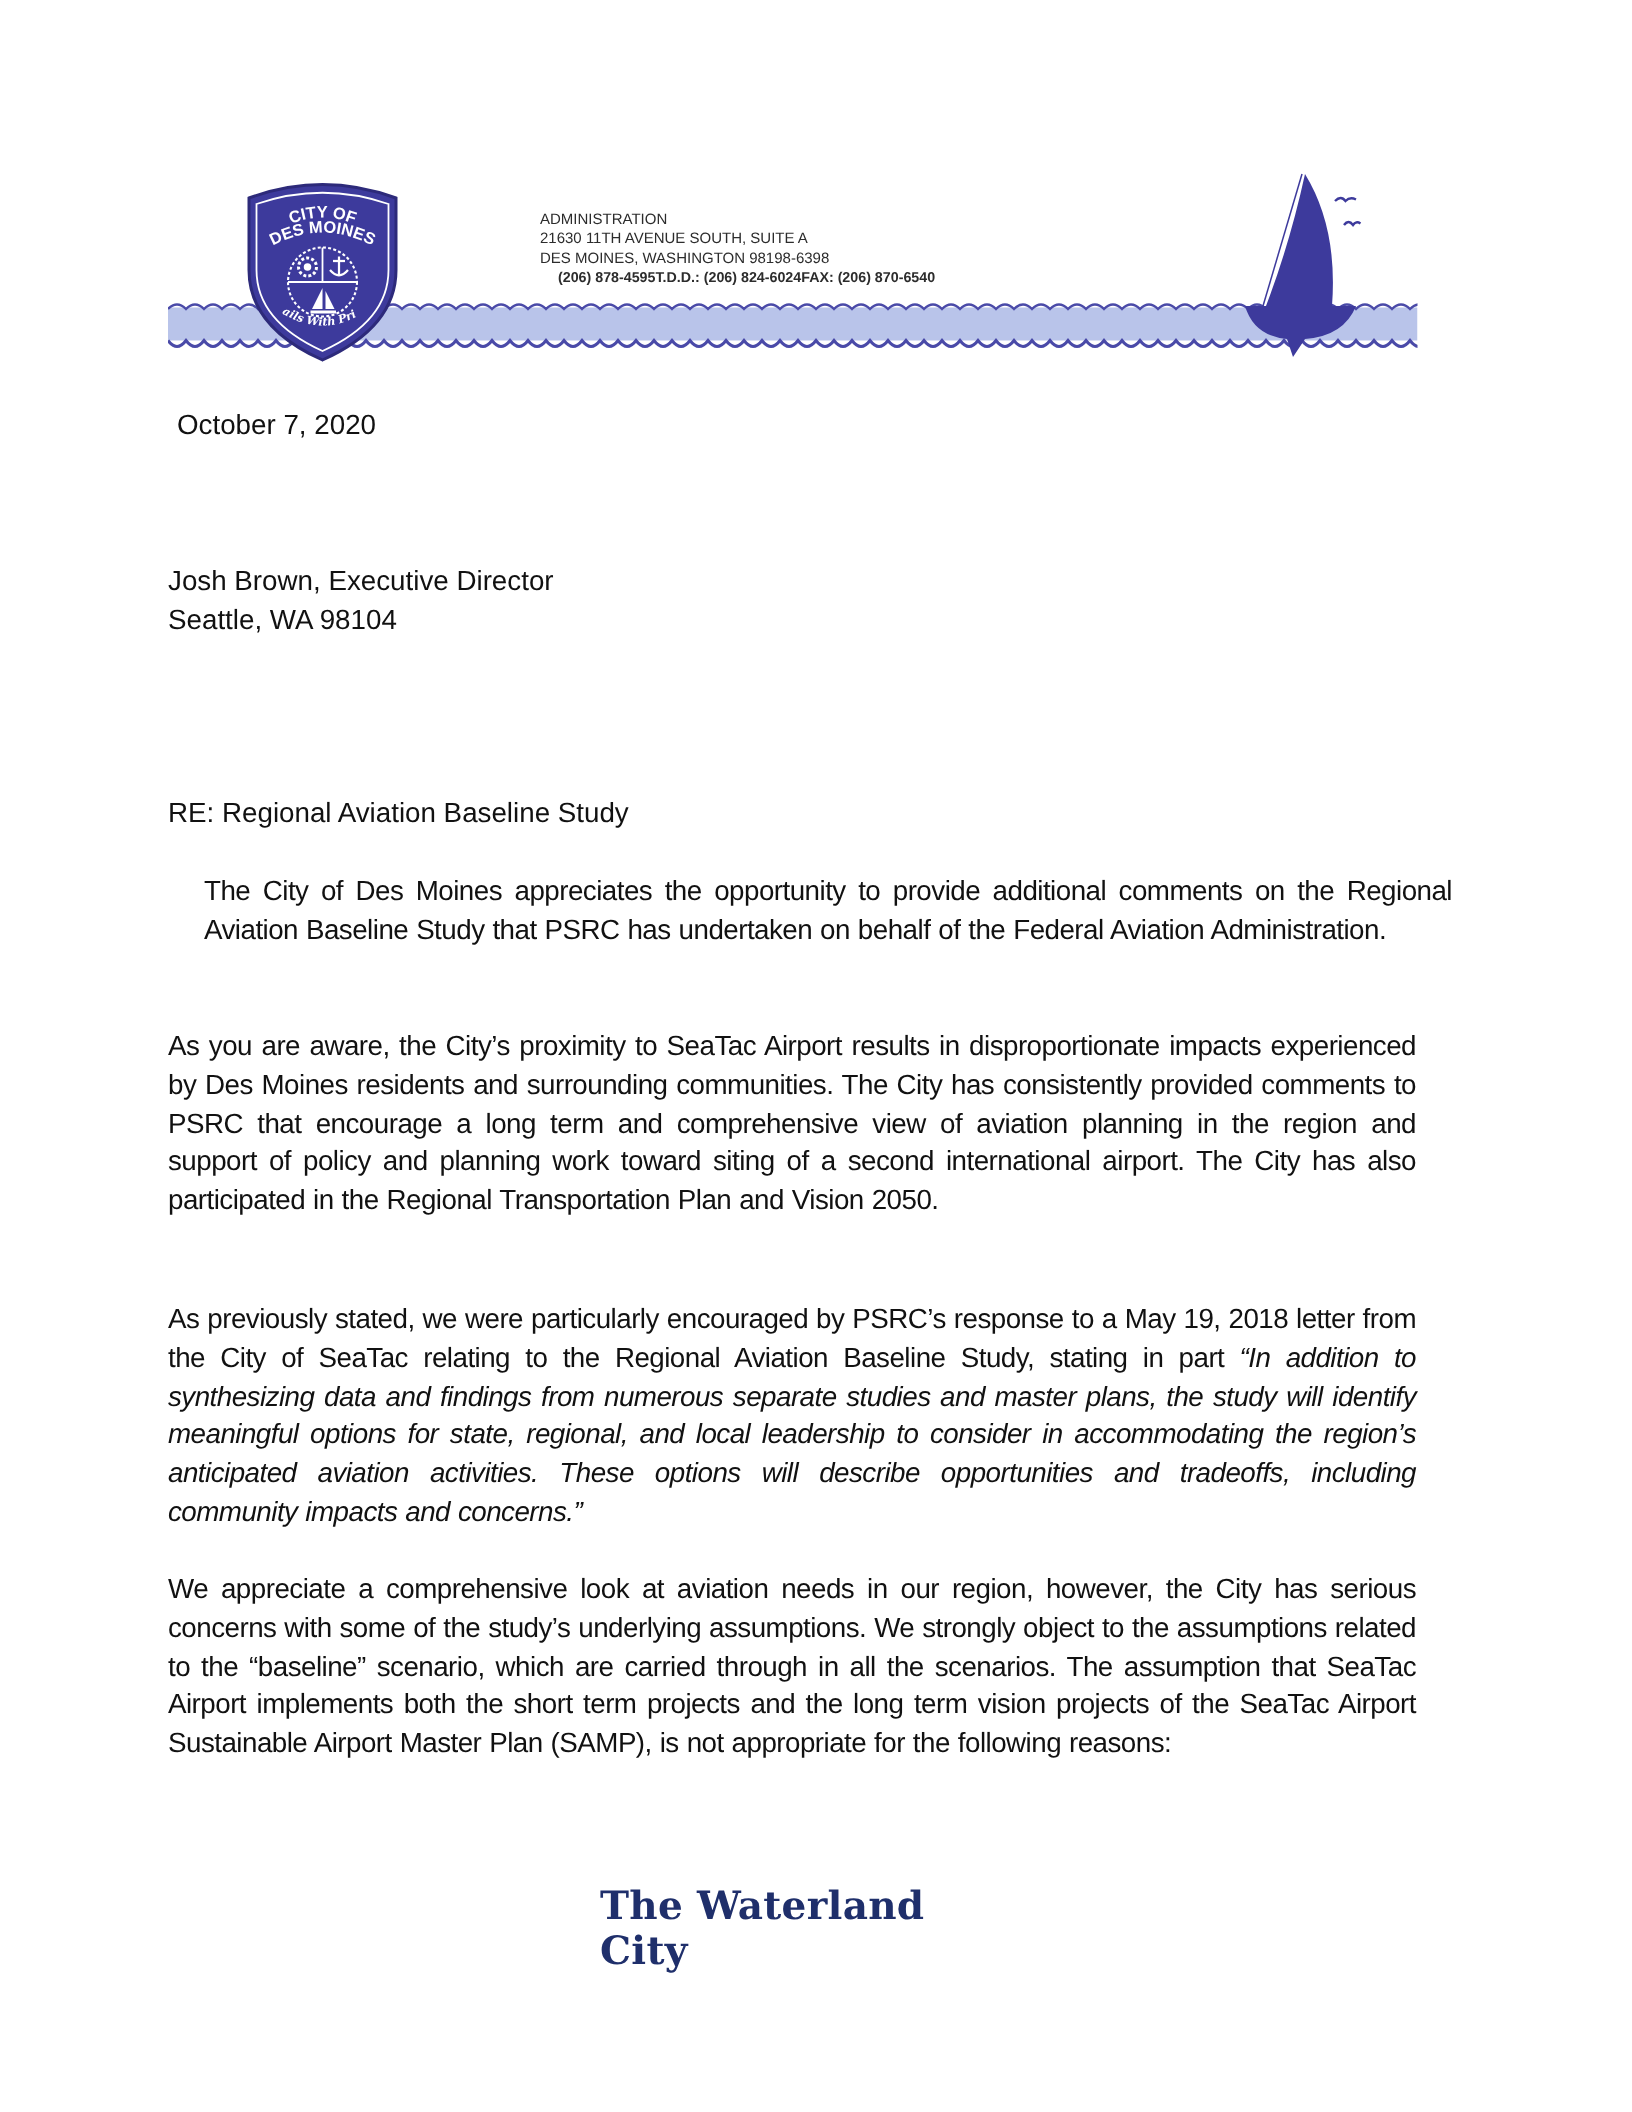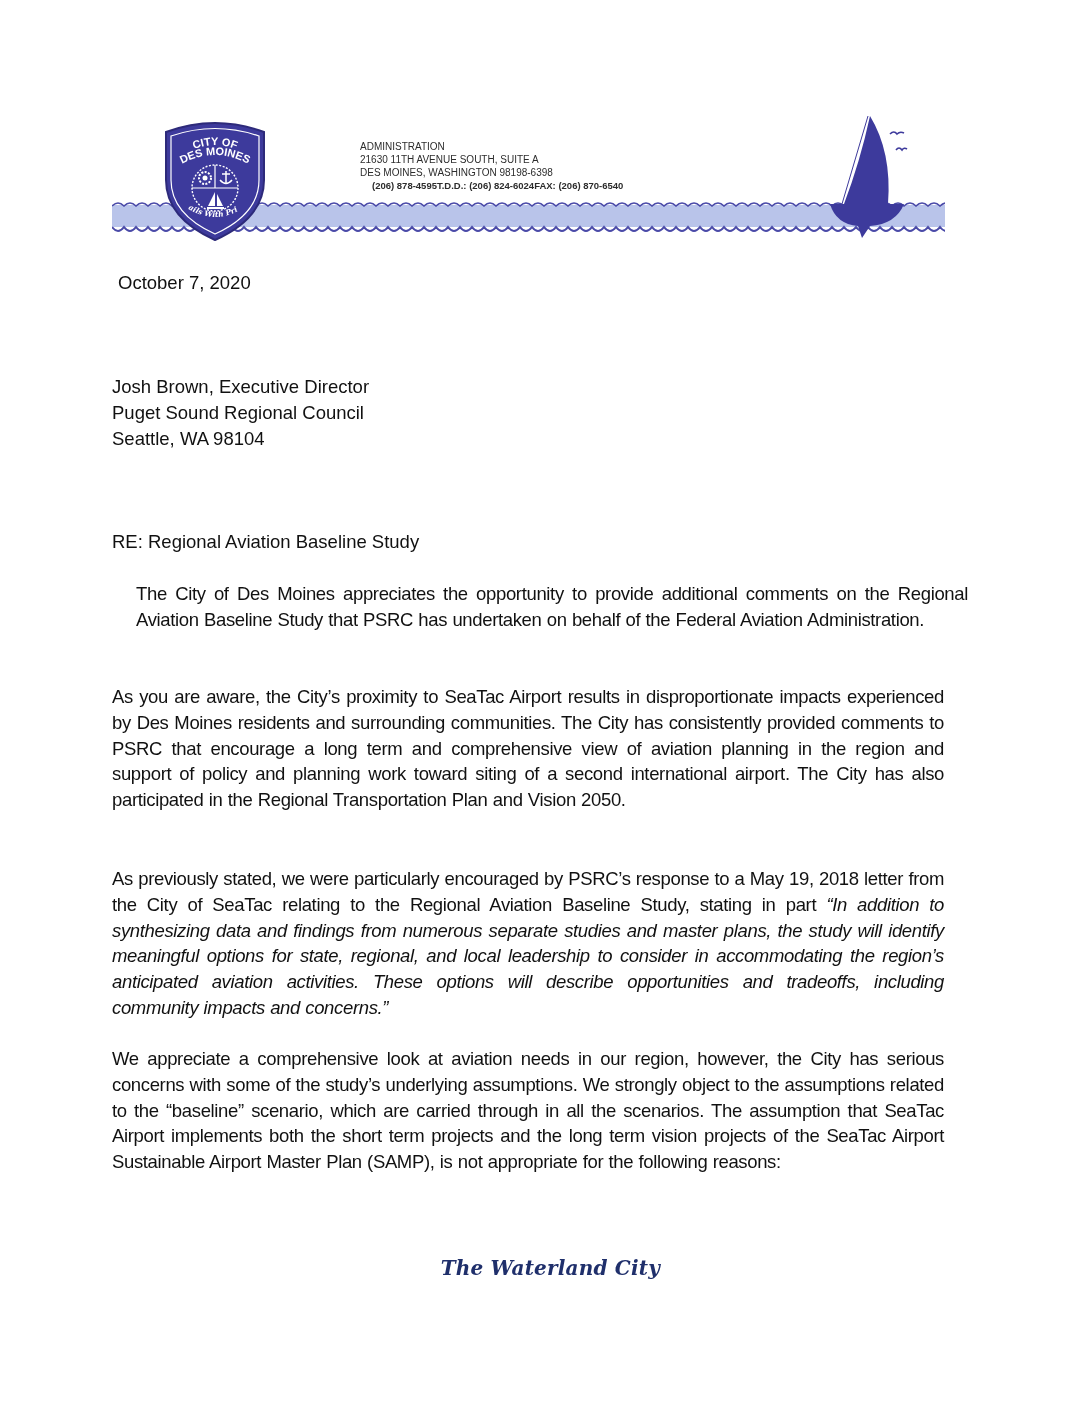--- a/index.html
+++ b/index.html
@@ -19,21 +19,21 @@
   .date { left: 118px; top: 270px; }
   .addr-block { top: 374px; }
   .re { top: 529px; }
   .para { text-align: justify; text-align-last: left; font-family: "Liberation Sans", sans-serif; font-size: 18.5px; letter-spacing: -0.35px; word-spacing: 0.5px; }
   .p1 { top: 581px; margin-left: 24px; }
   .p2 { top: 684px; }
   .p3 { top: 866px; }
   .p4 { top: 1046px; }
   .italic { font-style: italic; }
   .addr-line { display: block; }
-  .footer-motto { position: absolute; left: 400px; top: 1256px; width: 260px; text-align: right; font-family: "DejaVu Serif", serif; font-style: italic; font-weight: bold; font-size: 20px; color: #1f2f6b; letter-spacing: 0.2px; }
+  .footer-motto { position: absolute; left: 400px; top: 1256px; width: 260px; text-align: left; font-family: "DejaVu Serif", serif; font-weight: bold; font-size: 26px; color: #1f2f6b; letter-spacing: 0.2px; }
 </style>
 </head>
 <body>
 
 <div class="letterhead">
 
   <svg class="wave-band" viewBox="0 0 833 36" preserveAspectRatio="none">
     <rect x="0" y="6" width="833" height="22" fill="#b9c4ea"></rect>
     <path id="wave-top" fill="none" stroke="#4a4aa8" stroke-width="1.6" d="M0 7 Q6 1 12 7 Q18 1 24 7 Q30 1 36 7 Q42 1 48 7 Q54 1 60 7 Q66 1 72 7 Q78 1 84 7 Q90 1 96 7 Q102 1 108 7 Q114 1 120 7 Q126 1 132 7 Q138 1 144 7 Q150 1 156 7 Q162 1 168 7 Q174 1 180 7 Q186 1 192 7 Q198 1 204 7 Q210 1 216 7 Q222 1 228 7 Q234 1 240 7 Q246 1 252 7 Q258 1 264 7 Q270 1 276 7 Q282 1 288 7 Q294 1 300 7 Q306 1 312 7 Q318 1 324 7 Q330 1 336 7 Q342 1 348 7 Q354 1 360 7 Q366 1 372 7 Q378 1 384 7 Q390 1 396 7 Q402 1 408 7 Q414 1 420 7 Q426 1 432 7 Q438 1 444 7 Q450 1 456 7 Q462 1 468 7 Q474 1 480 7 Q486 1 492 7 Q498 1 504 7 Q510 1 516 7 Q522 1 528 7 Q534 1 540 7 Q546 1 552 7 Q558 1 564 7 Q570 1 576 7 Q582 1 588 7 Q594 1 600 7 Q606 1 612 7 Q618 1 624 7 Q630 1 636 7 Q642 1 648 7 Q654 1 660 7 Q666 1 672 7 Q678 1 684 7 Q690 1 696 7 Q702 1 708 7 Q714 1 720 7 Q726 1 732 7 Q738 1 744 7 Q750 1 756 7 Q762 1 768 7 Q774 1 780 7 Q786 1 792 7 Q798 1 804 7 Q810 1 816 7 Q822 1 828 7 Q834 1 840 7"></path>
     <path id="wave-bottom" fill="none" stroke="#4a4aa8" stroke-width="2" d="M0 28 Q6 36 12 28 Q18 36 24 28 Q30 36 36 28 Q42 36 48 28 Q54 36 60 28 Q66 36 72 28 Q78 36 84 28 Q90 36 96 28 Q102 36 108 28 Q114 36 120 28 Q126 36 132 28 Q138 36 144 28 Q150 36 156 28 Q162 36 168 28 Q174 36 180 28 Q186 36 192 28 Q198 36 204 28 Q210 36 216 28 Q222 36 228 28 Q234 36 240 28 Q246 36 252 28 Q258 36 264 28 Q270 36 276 28 Q282 36 288 28 Q294 36 300 28 Q306 36 312 28 Q318 36 324 28 Q330 36 336 28 Q342 36 348 28 Q354 36 360 28 Q366 36 372 28 Q378 36 384 28 Q390 36 396 28 Q402 36 408 28 Q414 36 420 28 Q426 36 432 28 Q438 36 444 28 Q450 36 456 28 Q462 36 468 28 Q474 36 480 28 Q486 36 492 28 Q498 36 504 28 Q510 36 516 28 Q522 36 528 28 Q534 36 540 28 Q546 36 552 28 Q558 36 564 28 Q570 36 576 28 Q582 36 588 28 Q594 36 600 28 Q606 36 612 28 Q618 36 624 28 Q630 36 636 28 Q642 36 648 28 Q654 36 660 28 Q666 36 672 28 Q678 36 684 28 Q690 36 696 28 Q702 36 708 28 Q714 36 720 28 Q726 36 732 28 Q738 36 744 28 Q750 36 756 28 Q762 36 768 28 Q774 36 780 28 Q786 36 792 28 Q798 36 804 28 Q810 36 816 28 Q822 36 828 28 Q834 36 840 28"></path>
@@ -95,21 +95,20 @@
       <path d="M90 22 Q94 18 97 22 Q100 19 104 21"></path>
       <path d="M96 38 Q99 34 102 38 Q104 35 107 37"></path>
     </g>
   </svg>
 </div>
 
 <div class="text date">October 7, 2020</div>
 
 <div class="text addr-block">
   <span class="addr-line">Josh Brown, Executive Director</span>
-  <span class="addr-line">Puget Sound Regional Council</span>
   <span class="addr-line">Seattle, WA  98104</span>
 </div>
 
 <div class="text re">RE: Regional Aviation Baseline Study</div>
 
 <div class="text para p1">The City of Des Moines appreciates the opportunity to provide additional comments on the Regional Aviation Baseline Study that PSRC has undertaken on behalf of the Federal Aviation Administration.</div>
 <div class="text para p2">As you are aware, the City’s proximity to SeaTac Airport results in disproportionate impacts experienced by Des Moines residents and surrounding communities. The City has consistently provided comments to PSRC that encourage a long term and comprehensive view of aviation planning in the region and support of policy and planning work toward siting of a second international airport. The City has also participated in the Regional Transportation Plan and Vision 2050.</div>
 <div class="text para p3"><span>As previously stated, we were particularly encouraged by PSRC’s response to a May 19, 2018 letter from the City of SeaTac relating to the Regional Aviation Baseline Study, stating in part </span><span class="italic">“In addition to synthesizing data and findings from numerous separate studies and master plans, the study will identify meaningful options for state, regional, and local leadership to consider in accommodating the region’s anticipated aviation activities. These options will describe opportunities and tradeoffs, including community impacts and concerns.”</span></div>
 <div class="text para p4">We appreciate a comprehensive look at aviation needs in our region, however, the City has serious concerns with some of the study’s underlying assumptions.  We strongly object to the assumptions related to the “baseline” scenario, which are carried through in all the scenarios. The assumption that SeaTac Airport implements both the short term projects and the long term vision projects of the SeaTac Airport Sustainable Airport Master Plan (SAMP), is not appropriate for the following reasons:</div>
 

